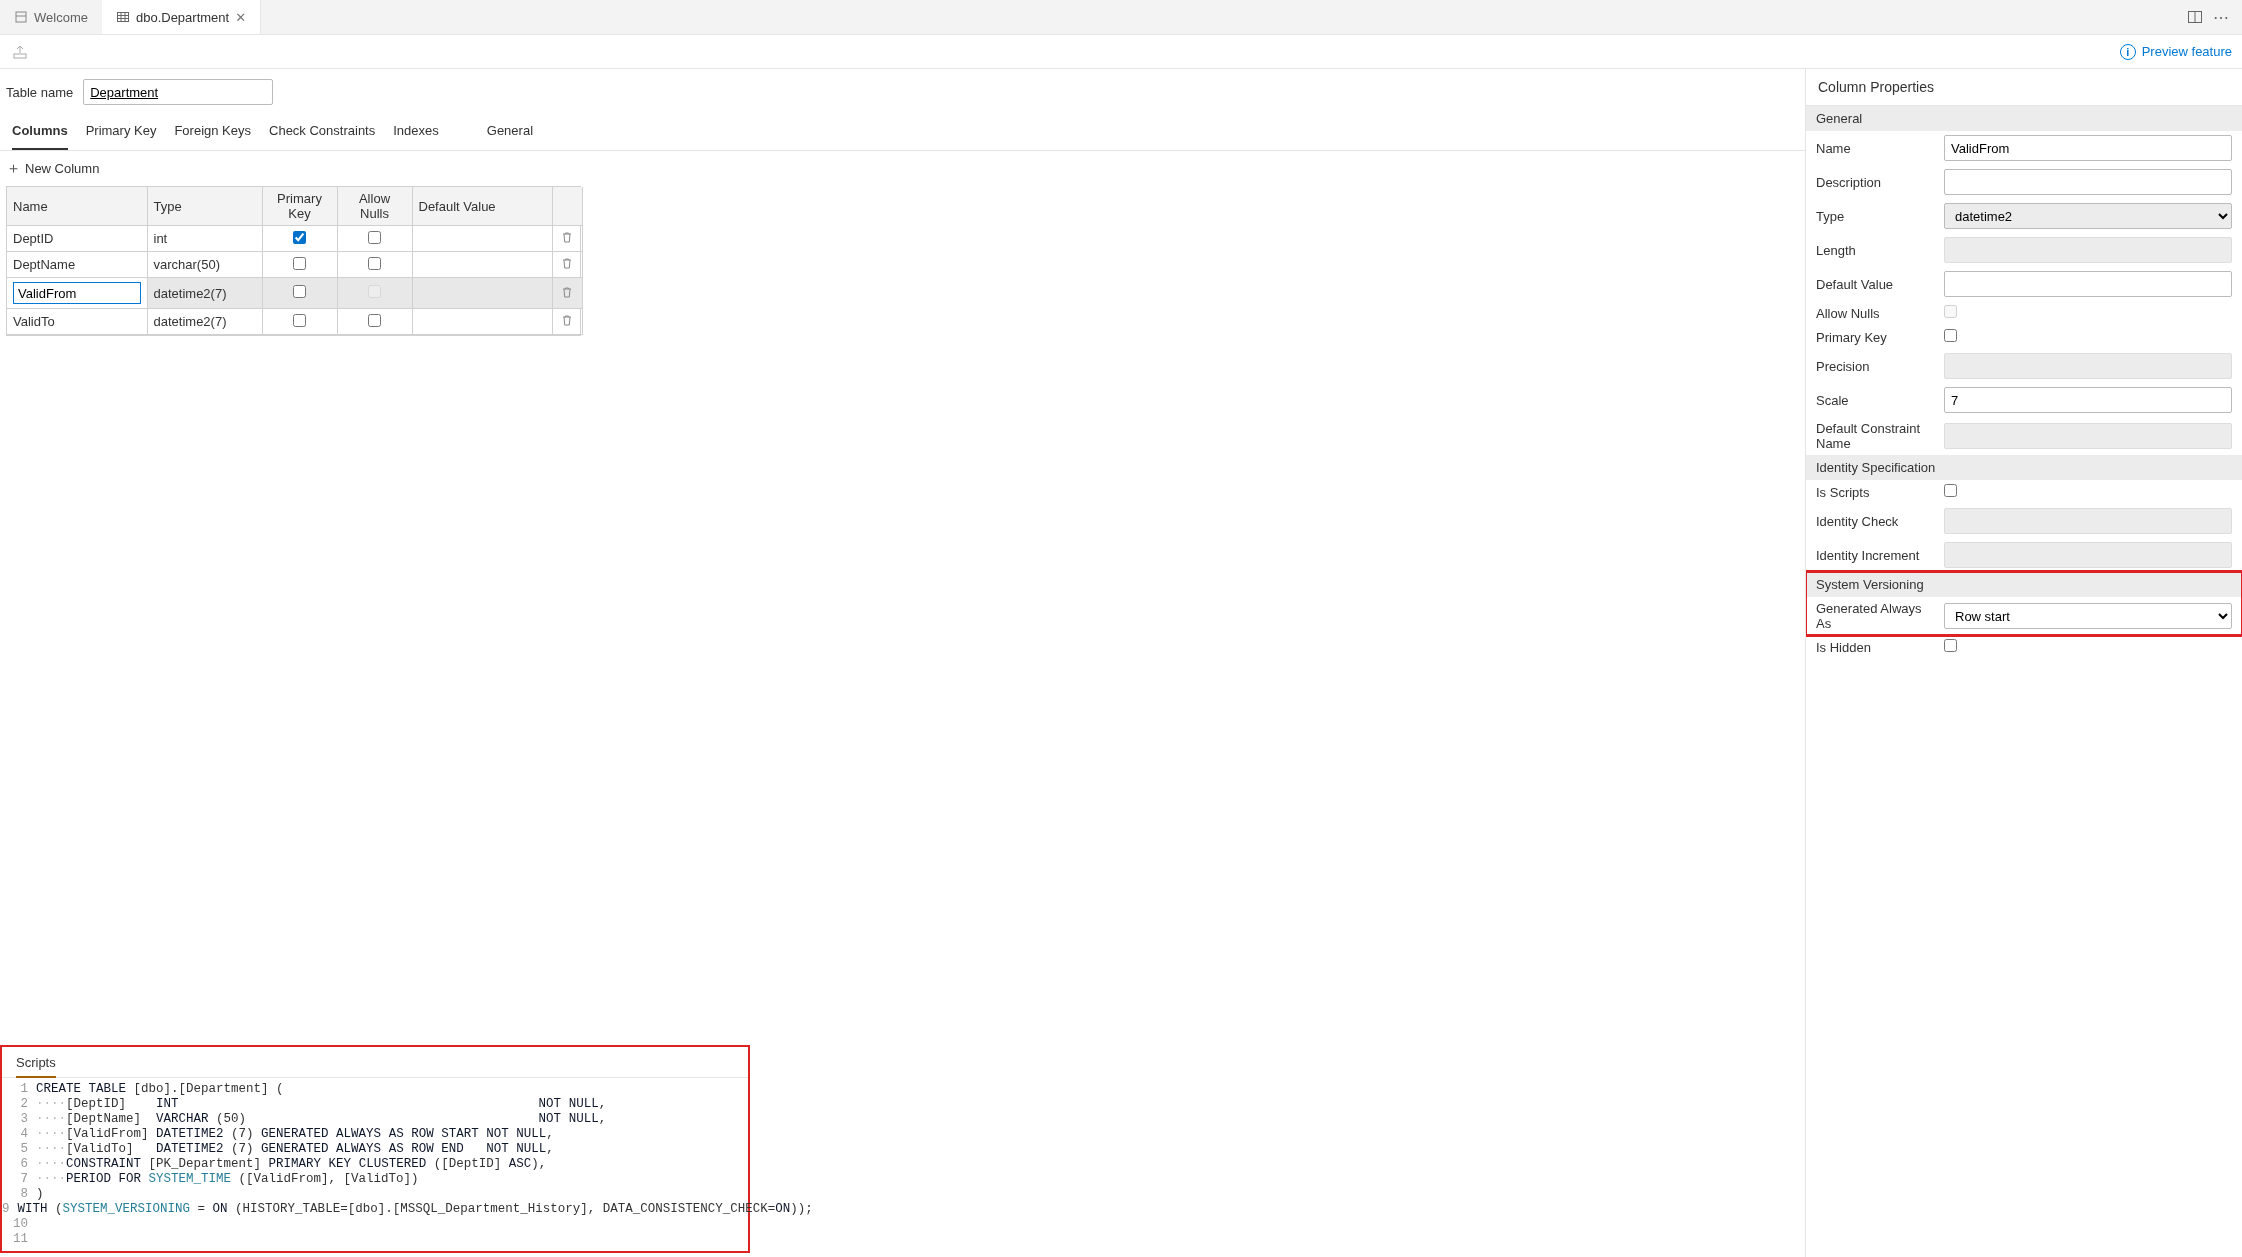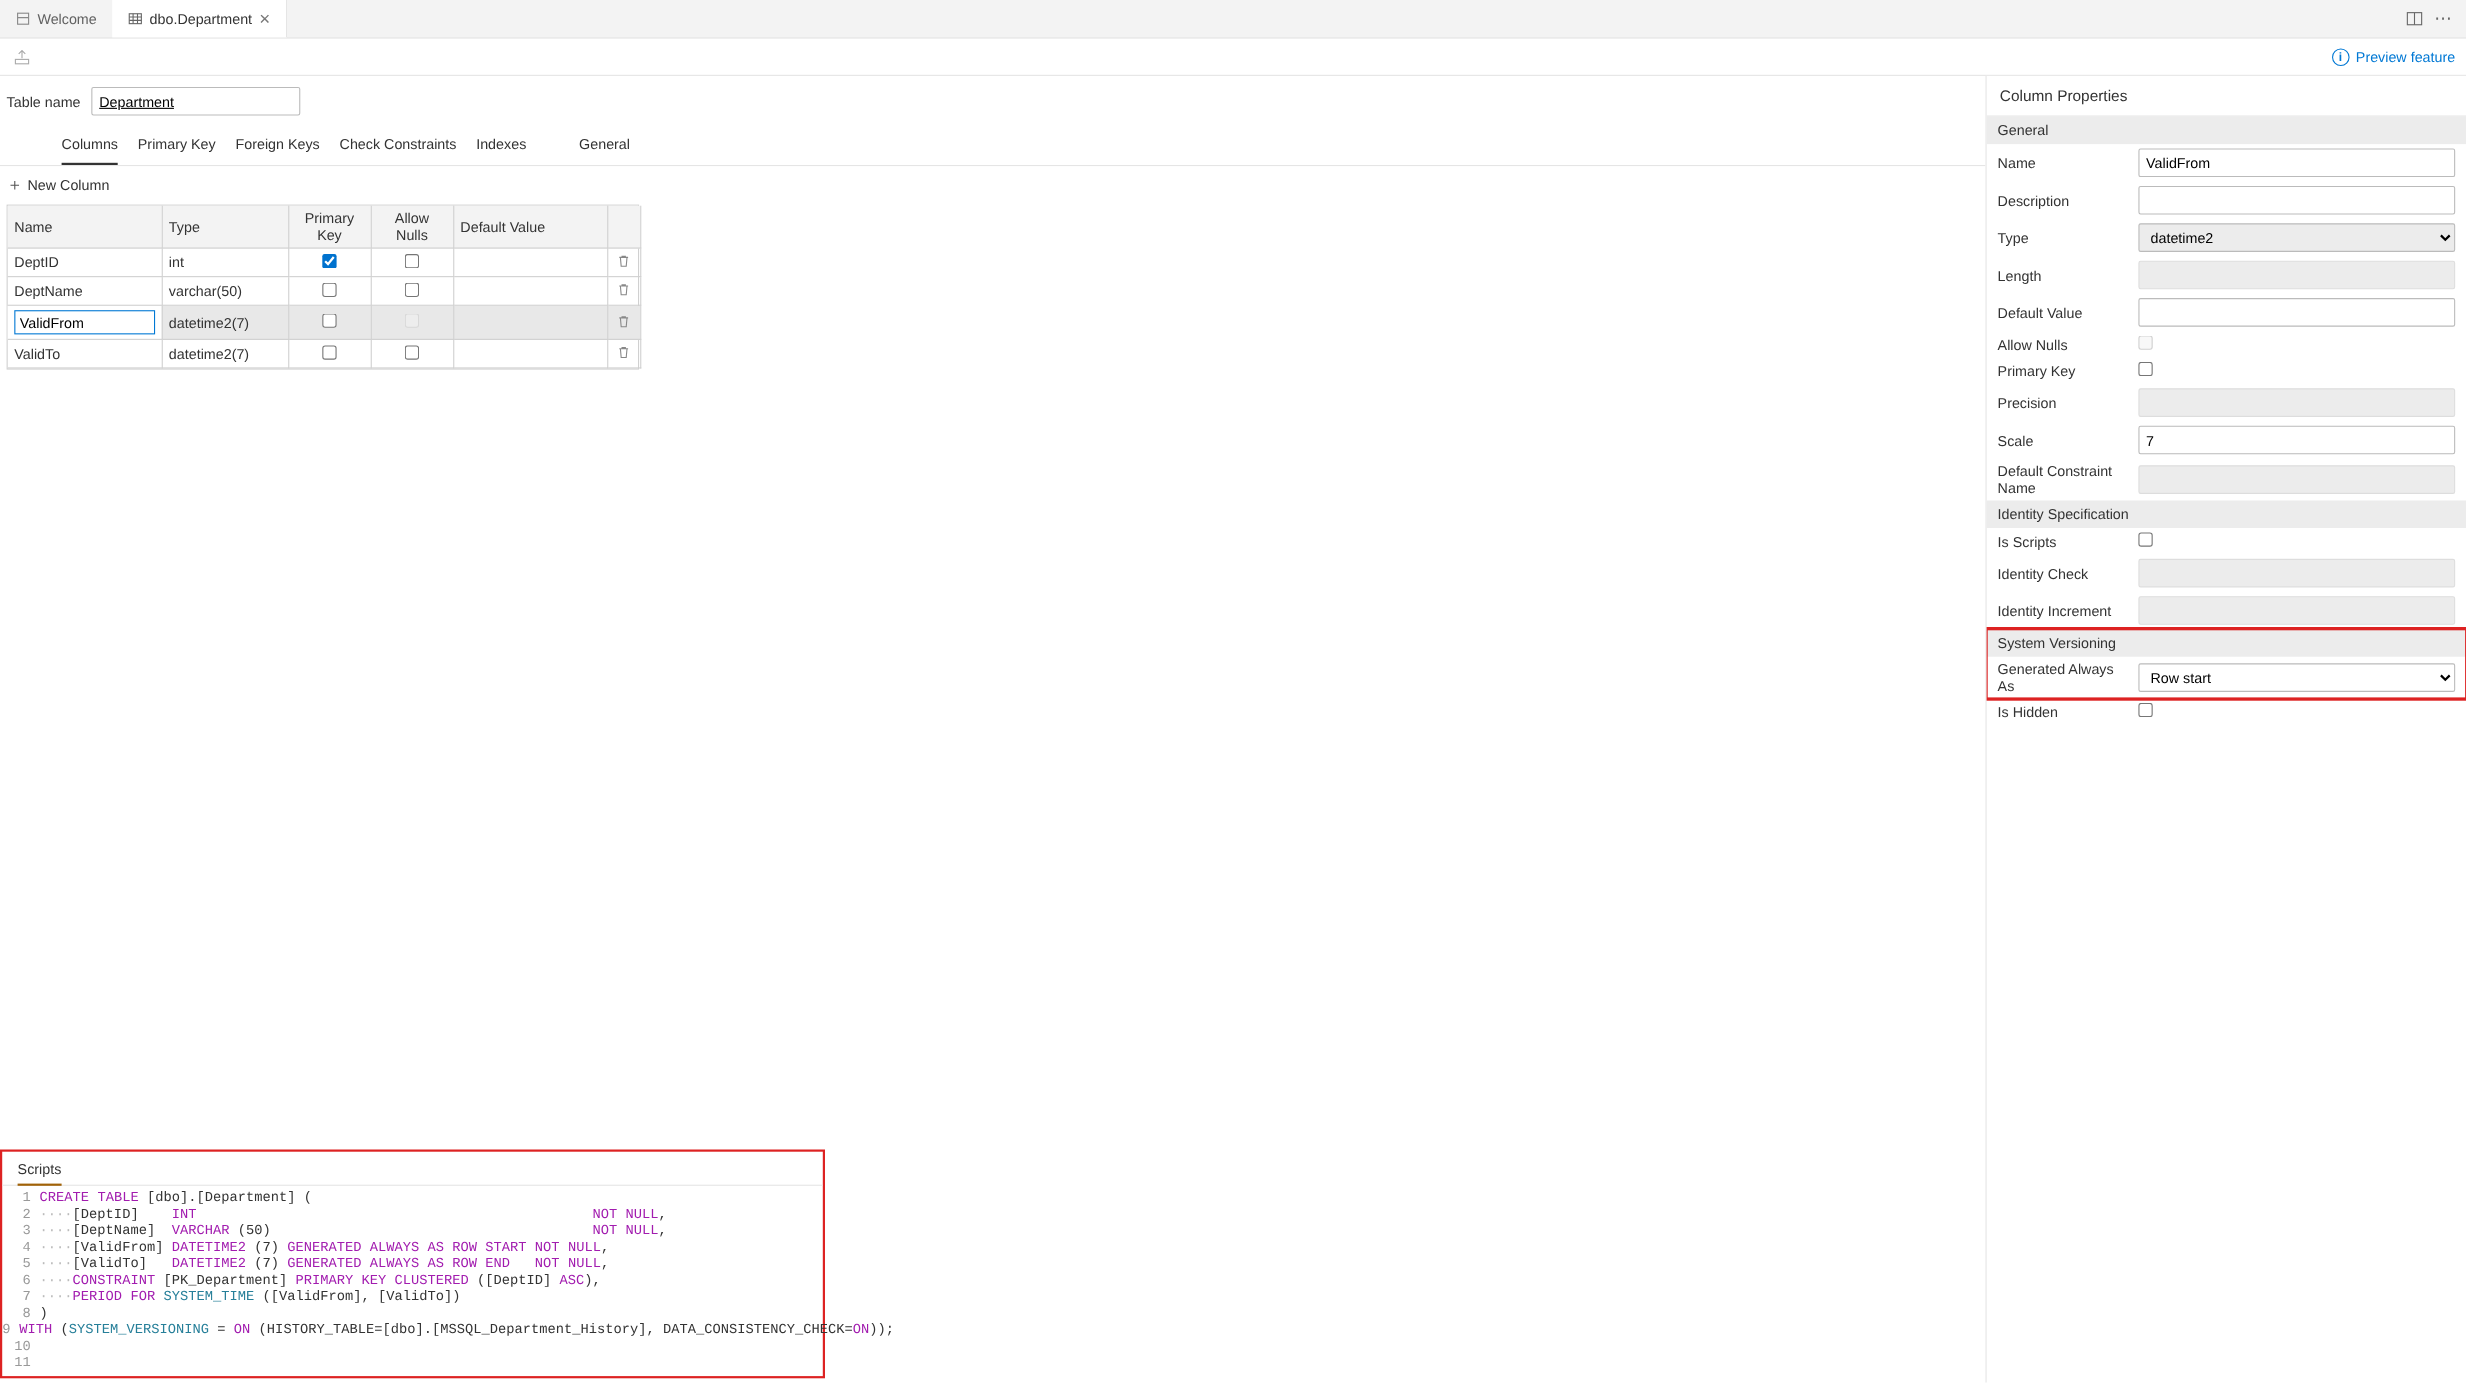--- a/index.html
+++ b/index.html
@@ -30,21 +30,21 @@
   .right-pane { width: 437px; border-left: 1px solid #e5e5e5; overflow-y: auto; background:#fff;}
 
   
   .tablename-row { display:flex; align-items:center; gap:10px; padding: 10px 6px; }
   .tablename-row label { font-size:13px; color:#333; }
   .tablename-row input { width: 190px; height:26px; border:1px solid #bbb; padding: 2px 6px; font-family:inherit; font-size:13px; border-radius:2px;text-decoration:underline;}
 
   
   .designer-tabs { display:flex; gap: 18px; padding: 0 12px; border-bottom: 1px solid #e5e5e5; }
   .designer-tabs .dt { padding: 8px 0 10px; color:#333; cursor:pointer; border-bottom: 2px solid transparent;}
-  .designer-tabs .dt.active { border-bottom-color:#333; font-weight:400;margin-left:44px; }
+  .designer-tabs .dt.active { border-bottom-color:#333; font-weight:700; }
   .designer-tabs .dt.general { margin-left: 30px; }
 
   
   .new-col-row { padding: 8px 6px; }
   .new-col-btn { display:inline-flex; align-items:center; gap:4px; border:none; background:none; cursor:pointer; font-family:inherit; font-size:13px; color:#333;}
   .new-col-btn .plus { font-size:15px; color:#555; }
 
   
   .cols-grid { border:1px solid #d0d0d0; width: 575px; margin-left:6px; }
   .cols-grid table { border-collapse: collapse; width:100%; table-layout:fixed; }
@@ -66,21 +66,21 @@
 
   
   .scripts-panel { border:2px solid #d22; margin-top:auto; margin-right:auto; width: 750px; margin-bottom:4px;}
   .scripts-header { padding:8px 14px 0; }
   .scripts-header .title { display:inline-block; padding-bottom:6px; border-bottom:2px solid #a16207;}
   .scripts-header-line { border-bottom:1px solid #e5e5e5; margin-top:-1px;}
   .editor { font-family: Consolas, "Courier New", monospace; font-size:12.5px; line-height:15px; padding:4px 0; white-space:pre; }
   .editor .line { display:flex; }
   .editor .gutter { width:34px; text-align:right; color:#999; padding-right:8px; user-select:none;}
   .editor .code { flex:1; }
-  .tok-kw { color:#a21caf; }
+  .tok-kw { color:#0f172a; }
   .tok-fn { color:#267f99;}
   .tok-pale { color:#bbb; }
 
   
   .panel-title { padding:10px 12px; font-size:14px; color:#333; border-bottom:1px solid #e5e5e5;}
   .sec-header { background:#ececec; padding:5px 10px; font-size:13px; color:#333;}
   .field-row { display:flex; align-items:center; padding:4px 10px; gap:8px;}
   .field-row .lbl { width:120px; font-size:13px; color:#333;}
   .field-row .ctl { flex:1; }
   .field-row input[type="text"], .field-row select { width:100%; height:26px; border:1px solid #bbb; padding:2px 6px; font-family:inherit; font-size:13px; border-radius:2px; background:#fff;}

